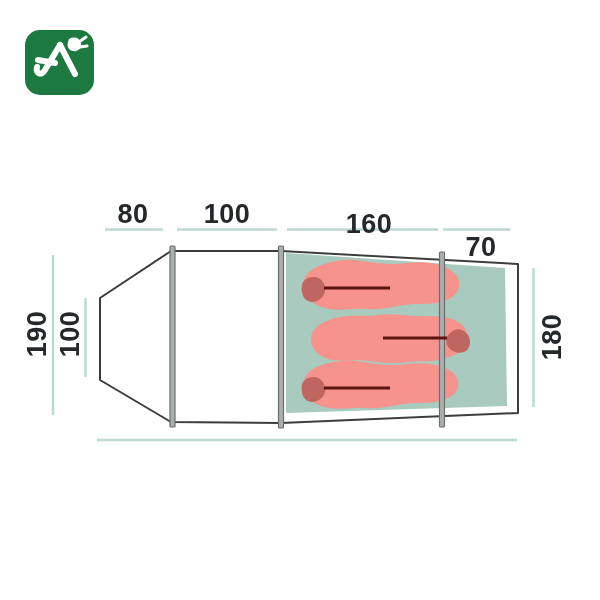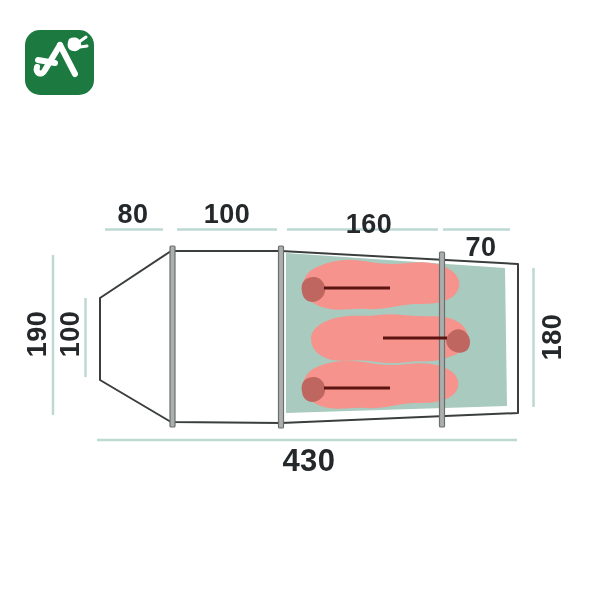--- a/index.html
+++ b/index.html
@@ -99,14 +99,13 @@
 
   <div class="dim" style="left:133px;top:214px;">80</div>
   <div class="dim" style="left:227px;top:214px;">100</div>
   <div class="dim" style="left:369px;top:224px;">160</div>
   <div class="dim" style="left:481px;top:214px;margin-top:33px;">70</div>
 
   <div class="dim vert" style="left:37px;top:334px;">190</div>
   <div class="dim vert" style="left:70px;top:334px;">100</div>
   <div class="dim vert" style="left:552px;top:337px;">180</div>
 
-  <div class="dim total" style="left:309px;top:461px;">430</div>
 </div>
 
 </body></html>

